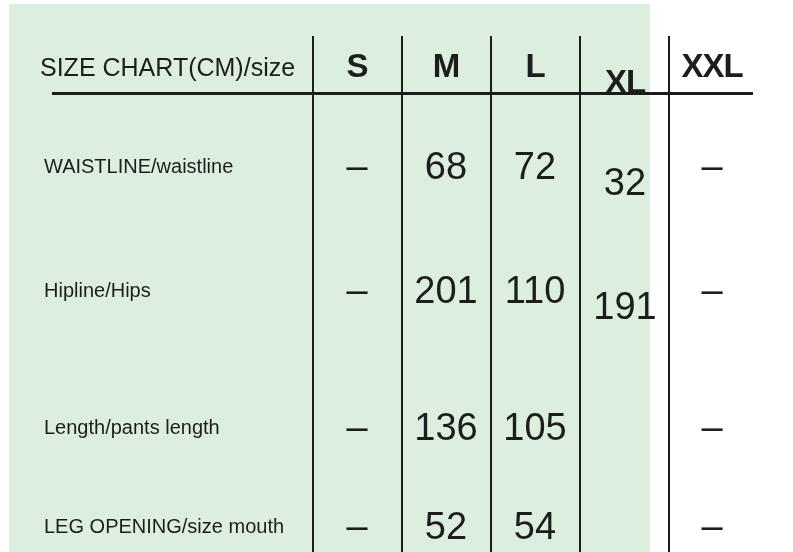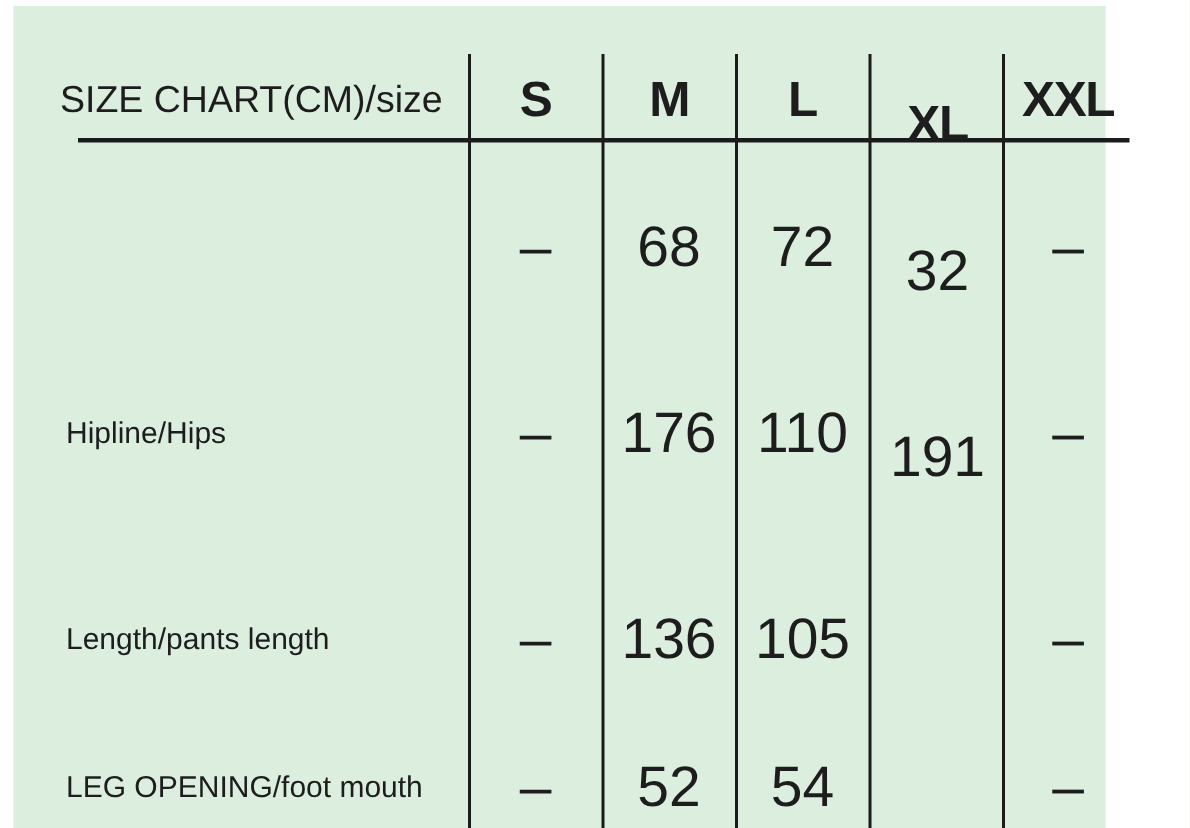--- a/index.html
+++ b/index.html
@@ -10,21 +10,21 @@
   }
   * { margin: 0; padding: 0; box-sizing: border-box; }
   html, body {
     width: 793px; height: 552px;
     background: var(--page);
     font-family: "Liberation Sans", sans-serif;
     overflow: hidden;
   }
   #root {
     position: relative;
-    width: 737px; height: 552px;
+    width: 650px; height: 552px;
   }
   .panel {
     position: absolute;
     left: 9px; top: 4px; right: 0; bottom: 0;
     background: var(--background);
   }
   .vline {
     position: absolute;
     top: 36px; height: 516px; width: 2px;
     background: var(--line);
@@ -96,37 +96,38 @@
   <div class="vline v4"></div>
   <div class="hline"></div>
 
   <div class="title">SIZE CHART(CM)/size</div>
   <div class="colhead c0">S</div>
   <div class="colhead c1">M</div>
   <div class="colhead c2">L</div>
   <div class="colhead c3">XL</div>
   <div class="colhead c4">XXL</div>
 
+  <div class="rowlabel r0">WAISTLINE/waistline</div>
   <div class="val r0 c0">–</div>
   <div class="val r0 c1">68</div>
   <div class="val r0 c2">72</div>
   <div class="val r0 c3">32</div>
   <div class="val r0 c4">–</div>
 
   <div class="rowlabel r1">Hipline/Hips</div>
   <div class="val r1 c0">–</div>
-  <div class="val r1 c1">176</div>
+  <div class="val r1 c1">201</div>
   <div class="val r1 c2">110</div>
   <div class="val r1 c3">191</div>
   <div class="val r1 c4">–</div>
 
   <div class="rowlabel r2">Length/pants length</div>
   <div class="val r2 c0">–</div>
   <div class="val r2 c1">136</div>
   <div class="val r2 c2">105</div>
   <div class="val r2 c4">–</div>
 
-  <div class="rowlabel r3">LEG OPENING/foot mouth</div>
+  <div class="rowlabel r3">LEG OPENING/size mouth</div>
   <div class="val r3 c0">–</div>
   <div class="val r3 c1">52</div>
   <div class="val r3 c2">54</div>
   <div class="val r3 c4">–</div>
 </div>
 
 </body></html>

